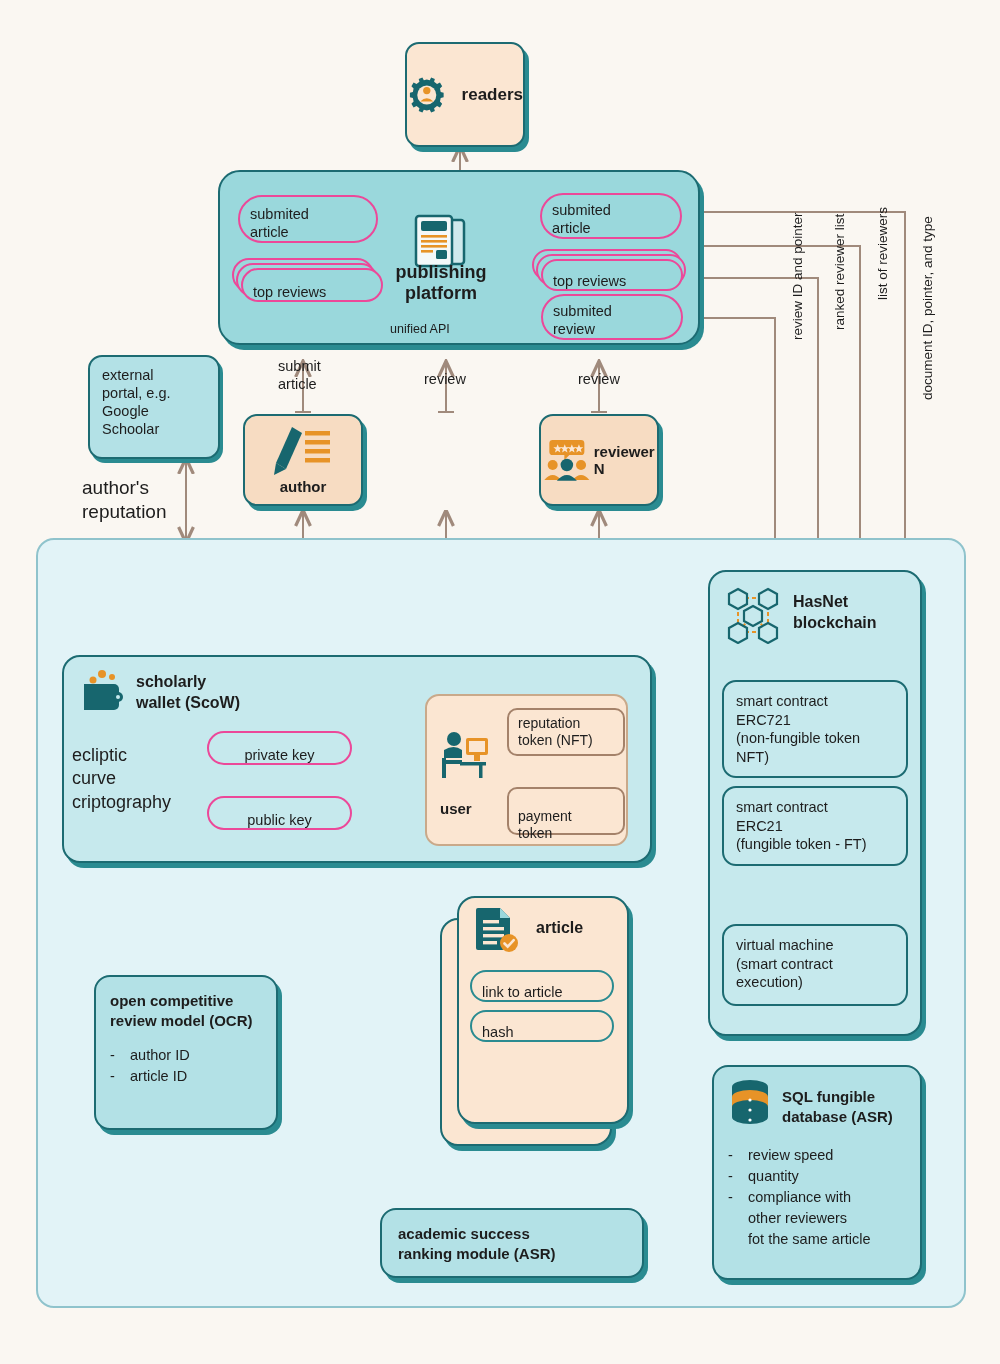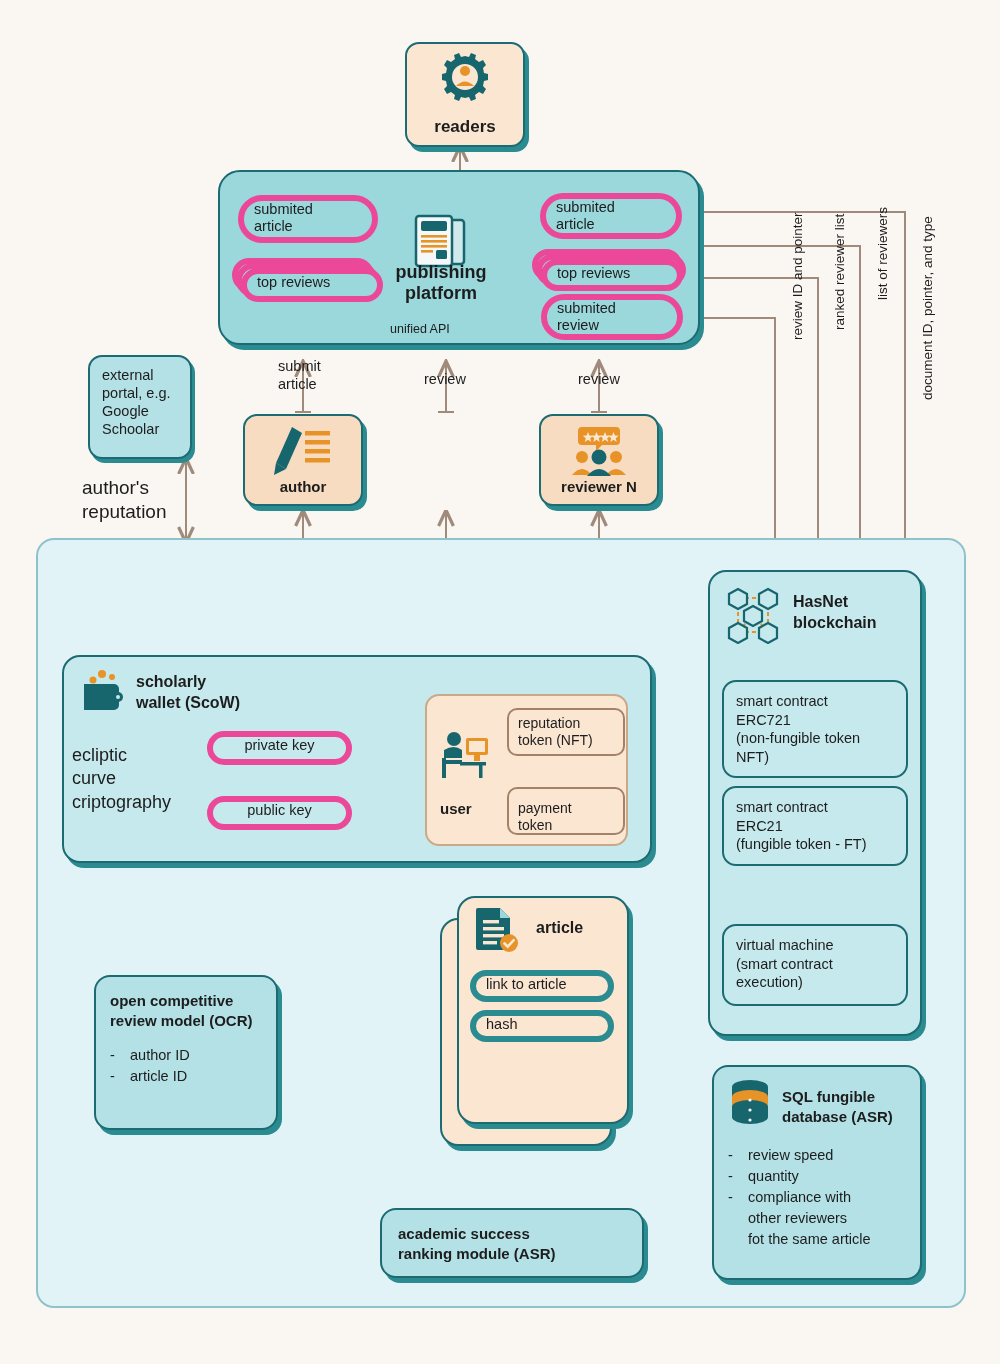--- a/index.html
+++ b/index.html
@@ -2,21 +2,21 @@
 <html><head>
 <meta charset="utf-8">
 <style>
   html,body{margin:0;padding:0;background:#ffffff;}
   #page{position:relative;width:1000px;height:1364px;background:#faf7f2;overflow:hidden;
         font-family:"Liberation Sans","DejaVu Sans",sans-serif;color:#1d1d1d;}
 
   
   .box{position:absolute;box-sizing:border-box;}
   .rr{border-radius:14px;border:2px solid #1c6b72;}
-  .pill{border-radius:999px;border:6px solid #ec4899;display:flex;align-items:flex-start;}
+  .pill{border-radius:999px;border:2px solid #ec4899;display:flex;align-items:flex-end;}
   .shadow{box-shadow:4px 5px 0 0 #2a8b91;}
   .shadow-sm{box-shadow:3px 4px 0 0 #2a8b91;}
 
   .teal-deep{background:#9ad8dc;}
   .teal-mid{background:#b3e1e6;}
   .teal-light{background:#c6e9ed;}
   .teal-pale{background:#e2f3f7;}
   .peach{background:#f7dcc2;}
   .peach-light{background:#fbe6d2;}
 
@@ -95,21 +95,21 @@
 
     <path class="ln" d="M455,1190 L712,1190" marker-end="url(#ah)"></path>
 
     <path class="ln" d="M648,1243 L712,1243" marker-end="url(#ah)" marker-start="url(#ahb)"></path>
 
     <path class="ln" d="M186,1243 L186,1130" marker-end="url(#ah)"></path>
     <path class="ln" d="M186,1243 L380,1243" marker-end="url(#ahb)"></path>
   </svg>
 
   <div class="box rr shadow peach-light" style="left:405px;top:42px;width:120px;height:105px;">
-    <div style="display:flex;flex-direction:column;align-items:center;justify-content:center;height:100%;gap:15px;">
+    <div style="display:flex;flex-direction:row;align-items:center;justify-content:center;height:100%;gap:15px;">
       <svg width="54" height="50" viewBox="0 0 54 50">
         <path d="M27 4 l4 1 2-4 5 2 -1 4 4 3 4-2 3 5 -3 3 1 5 4 1 0 6 -4 1 -1 5 3 3 -3 5 -4-2 -4 3 1 4 -5 2 -2-4 -4 1 -4-1 -2 4 -5-2 1-4 -4-3 -4 2 -3-5 3-3 -1-5 -4-1 0-6 4-1 1-5 -3-3 3-5 4 2 4-3 -1-4 5-2 2 4z" fill="#17666e"></path>
         <circle cx="27" cy="25" r="13" fill="#fbe6d2"></circle>
         <circle cx="27" cy="19" r="5" fill="#e79327"></circle>
         <path d="M18 34 q9-9 18 0 z" fill="#e79327"></path>
       </svg>
       <div class="b" style="font-size:17px;">readers</div>
     </div>
   </div>
 
@@ -159,21 +159,21 @@
 review</div>
   </div>
 
   <div class="lbl" style="left:390px;top:322px;font-size:12.5px;">unified API</div>
 
   <div class="lbl vert" style="left:790px;top:340px;transform:rotate(-90deg);font-size:13.5px;">review ID and pointer</div>
   <div class="lbl vert" style="left:832px;top:330px;transform:rotate(-90deg);font-size:13.5px;">ranked reviewer list</div>
   <div class="lbl vert" style="left:875px;top:300px;transform:rotate(-90deg);font-size:13.5px;">list of reviewers</div>
   <div class="lbl vert" style="left:920px;top:400px;transform:rotate(-90deg);font-size:13.5px;">document ID, pointer, and type</div>
 
-  <div class="box rr shadow-sm teal-mid" style="left:88px;top:355px;width:104px;height:104px;">
+  <div class="box rr shadow-sm teal-mid" style="left:88px;top:355px;width:132px;height:104px;">
     <div style="padding:10px 0 0 12px;font-size:14.5px;line-height:1.24;white-space:pre-line;">external
 portal, e.g.
 Google
 Schoolar</div>
   </div>
   <div class="lbl" style="left:82px;top:476px;font-size:19px;line-height:1.25;white-space:pre-line;">author's
 reputation</div>
 
   <div class="lbl" style="left:278px;top:358px;font-size:14.5px;line-height:1.22;white-space:pre-line;">submit
 article</div>
@@ -189,21 +189,21 @@
         <rect x="33" y="33" width="25" height="4.5" fill="#e79327"></rect>
         <path d="M20 2 l10 6 -16 36 -10 -6 z" fill="#17666e"></path>
         <path d="M4 38 l10 6 -12 6 z" fill="#17666e"></path>
       </svg>
       <div class="b" style="font-size:15px;">author</div>
     </div>
   </div>
 
 
   <div class="box rr shadow peach" style="left:539px;top:414px;width:120px;height:92px;">
-    <div style="display:flex;flex-direction:column;align-items:center;justify-content:center;height:100%;gap:1px;">
+    <div style="display:flex;align-items:center;justify-content:center;height:100%;gap:1px;">
       <svg width="62" height="52" viewBox="0 0 62 52">
         <path d="M14 2 h34 a4 4 0 0 1 4 4 v10 a4 4 0 0 1 -4 4 h-14 l-6 6 v-6 h-14 a4 4 0 0 1 -4 -4 v-10 a4 4 0 0 1 4 -4z" fill="#e79327"></path>
         <g fill="#fbe6d2">
           <path d="M20 7 l1.4 3.6 3.8 .2 -3 2.4 1 3.7 -3.2-2.1 -3.2 2.1 1-3.7 -3-2.4 3.8-.2z"></path>
           <path d="M28.5 7 l1.4 3.6 3.8 .2 -3 2.4 1 3.7 -3.2-2.1 -3.2 2.1 1-3.7 -3-2.4 3.8-.2z"></path>
           <path d="M37 7 l1.4 3.6 3.8 .2 -3 2.4 1 3.7 -3.2-2.1 -3.2 2.1 1-3.7 -3-2.4 3.8-.2z"></path>
           <path d="M45.5 7 l1.4 3.6 3.8 .2 -3 2.4 1 3.7 -3.2-2.1 -3.2 2.1 1-3.7 -3-2.4 3.8-.2z"></path>
         </g>
         <circle cx="14" cy="32" r="6" fill="#e79327"></circle>
         <path d="M4 50 q10-12 20 0 z" fill="#e79327"></path>
@@ -256,21 +256,21 @@
     <rect x="33" y="11" width="16" height="11" fill="#fbe6d2"></rect>
     <rect x="38" y="25" width="6" height="6" fill="#e79327"></rect>
   </svg>
   <div class="lbl b" style="left:440px;top:800px;font-size:15px;">user</div>
 
   <div class="box rr peach-light" style="left:507px;top:708px;width:118px;height:48px;border-color:#a4826a;border-radius:10px;">
     <div style="padding:5px 0 0 9px;font-size:14px;line-height:1.2;white-space:pre-line;">reputation
 token (NFT)</div>
   </div>
   <div class="box rr peach-light" style="left:507px;top:787px;width:118px;height:48px;border-color:#a4826a;border-radius:10px;">
-    <div style="padding:11px 0 0 9px;font-size:14px;line-height:1.2;white-space:pre-line;">payment
+    <div style="padding:19px 0 0 9px;font-size:14px;line-height:1.2;white-space:pre-line;">payment
 token</div>
   </div>
 
   <div class="box rr shadow teal-light" style="left:708px;top:570px;width:214px;height:466px;border-radius:18px;"></div>
 
   <svg width="62" height="58" viewBox="0 0 62 58" style="position:absolute;left:722px;top:586px;">
     <g stroke="#e79327" stroke-width="2" stroke-dasharray="4 3">
       <line x1="16" y1="12" x2="46" y2="12"></line>
         <line x1="16" y1="46" x2="46" y2="46"></line>
       <line x1="16" y1="12" x2="16" y2="46"></line>

